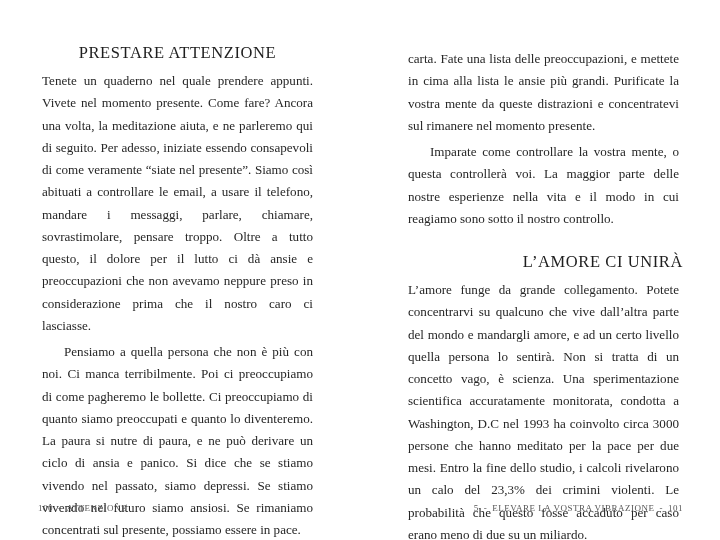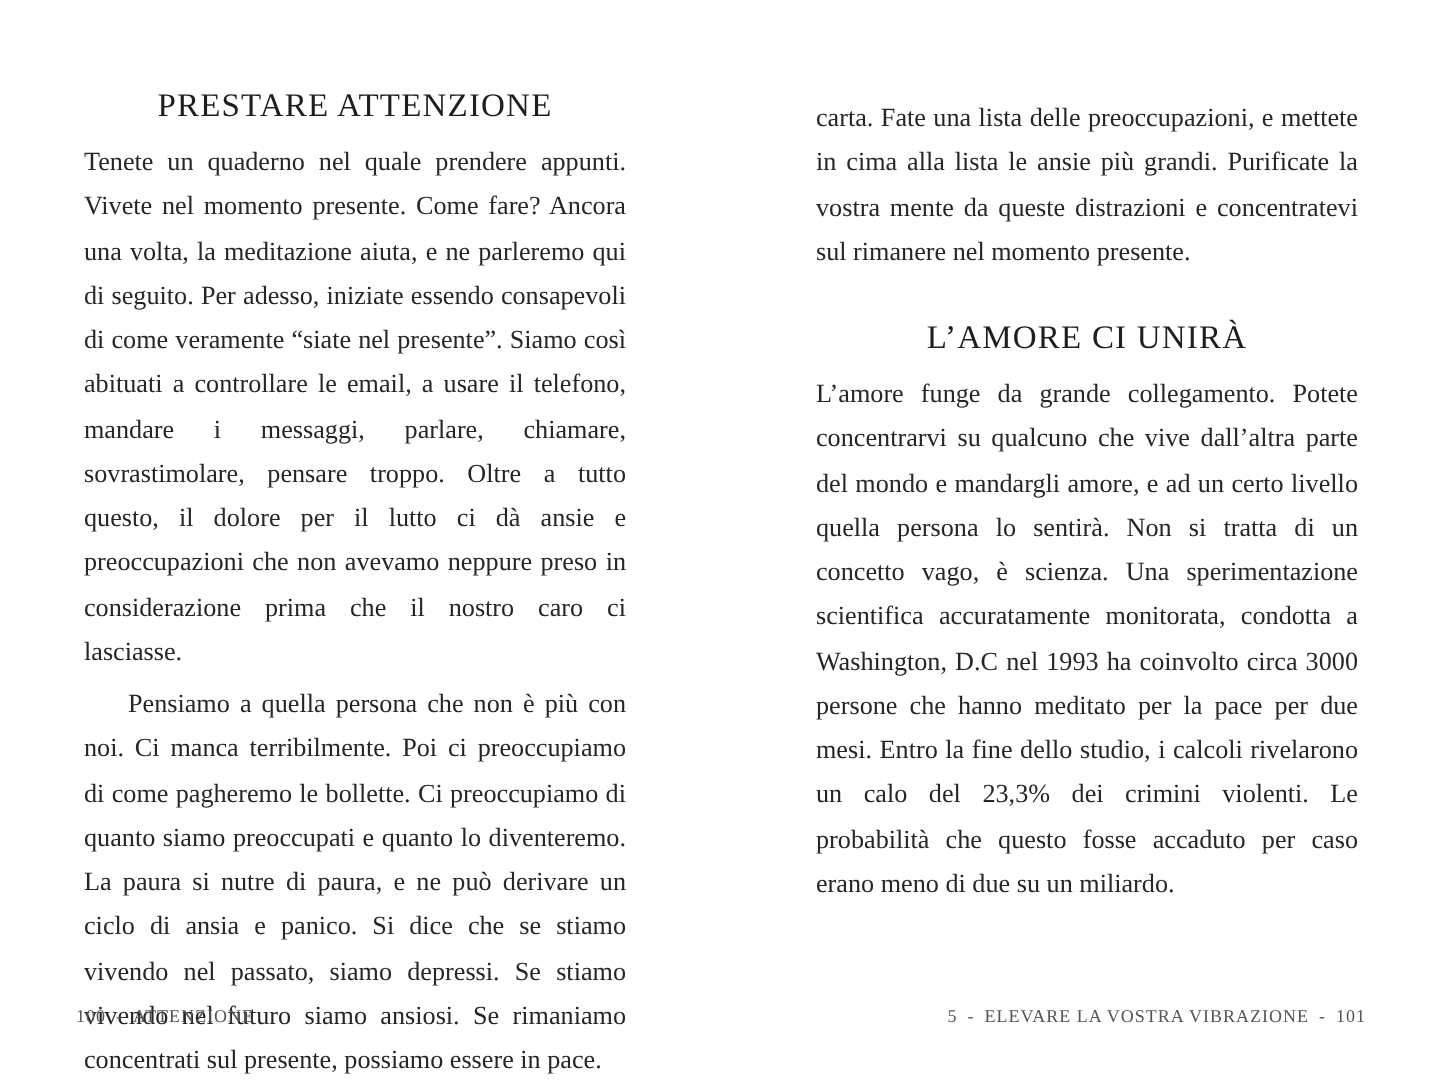--- a/index.html
+++ b/index.html
@@ -41,20 +41,21 @@
       letter-spacing: 0.6px;
       font-weight: normal;
       margin: 0;
       line-height: 26px;
       color: #1e1e1e;
     }
     .page-right .section-heading {
       margin-top: 19px;
       margin-bottom: 0px;
       line-height: 26px;
+      text-align: right;
     }
 
     p.para {
       margin: 4px;
       text-indent: 0;
     }
     p.para.indent {
       text-indent: 22px;
     }
 
@@ -82,20 +83,21 @@
 
   </div>
   <div class="footer">
     <span>100</span><span class="sep">-</span><span>ATTENZIONE</span>
   </div>
 </div>
 
 <div class="page page-right">
   <div class="text-block">
     <p class="para">carta. Fate una lista delle preoccupazioni, e mettete in cima alla lista le ansie più grandi. Purificate la vostra mente da queste distrazioni e concentratevi sul rimanere nel momento presente.</p>
+    <p class="para indent">Imparate come controllare la vostra mente, o questa controllerà voi. La maggior parte delle nostre esperienze nella vita e il modo in cui reagiamo sono sotto il nostro controllo.</p>
     <h2 class="section-heading">L’AMORE CI UNIRÀ</h2>
     <p class="para">L’amore funge da grande collegamento. Potete concentrarvi su qualcuno che vive dall’altra parte del mondo e mandargli amore, e ad un certo livello quella persona lo sentirà. Non si tratta di un concetto vago, è scienza. Una sperimentazione scientifica accuratamente monitorata, condotta a Washington, D.C nel 1993 ha coinvolto circa 3000 persone che hanno meditato per la pace per due mesi. Entro la fine dello studio, i calcoli rivelarono un calo del 23,3% dei crimini violenti. Le probabilità che questo fosse accaduto per caso erano meno di due su un miliardo.</p>
 
   </div>
   <div class="footer">
     <span>5</span><span class="sep">-</span><span>ELEVARE LA VOSTRA VIBRAZIONE</span><span class="sep">-</span><span>101</span>
   </div>
 </div>
 
 </body></html>

